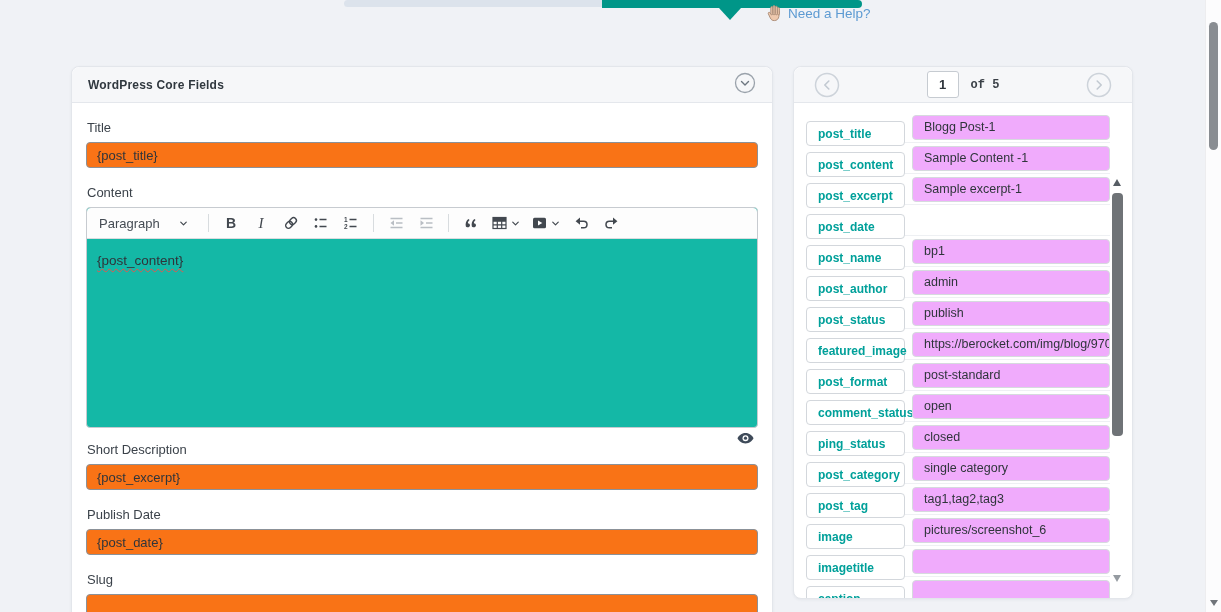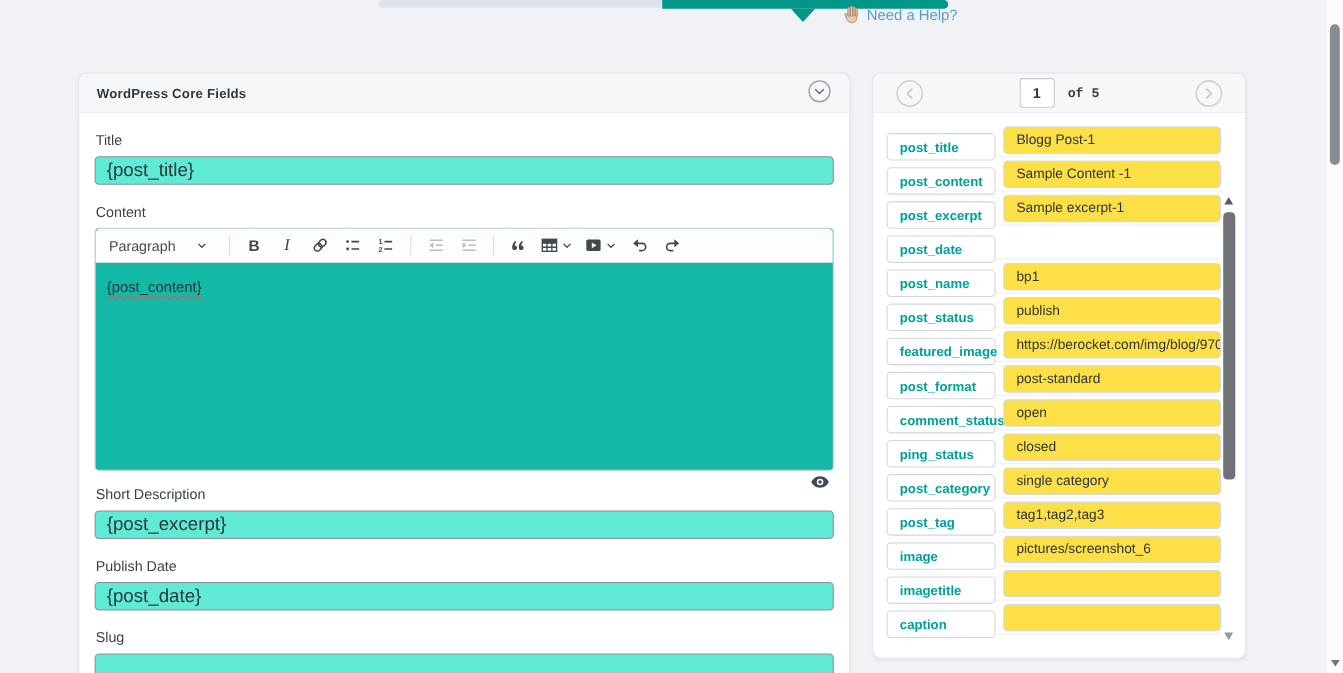--- a/index.html
+++ b/index.html
@@ -20,21 +20,21 @@
     box-shadow:0 1px 3px rgba(40,50,70,.06);}
   .card-header{height:35px;background:#f6f7f9;border-bottom:1px solid #e4e7ec;
     border-radius:8px 8px 0 0;display:flex;align-items:center;}
   #left-card{left:71px;top:66px;width:700px;height:600px;}
   #left-card .card-header{justify-content:space-between;padding:0 16px;}
   .card-title{font-size:12px;font-weight:600;color:#30383f;letter-spacing:.2px;}
   .collapse-btn{background:none;border:none;padding:0;cursor:pointer;display:flex;}
   .lc-body{padding:0 14px;}
   .flabel{font-size:13px;color:#3b424a;margin:17px 0 7px 1px;}
   .finput{display:block;width:100%;box-sizing:border-box;height:26px;border:1px solid #8b9198;
-    border-radius:4px;font-size:17px;color:#30353b;padding:0 10px;background:#5eead4;outline:none;
+    border-radius:4px;font-size:13px;color:#30353b;padding:0 10px;background:#f97316;outline:none;
     font-family:"Liberation Sans",sans-serif;}
   
   .editor{border:1px solid #c7cbd0;border-radius:4px;background:#14b8a6;}
   .etoolbar{height:30px;border-bottom:1px solid #dadddf;display:flex;align-items:center;
     padding:0 6px;background:#fdfdfd;border-radius:4px 4px 0 0;}
   .tdrop{display:flex;align-items:center;justify-content:space-between;width:102px;height:24px;
     background:none;border:none;font-size:13px;color:#454c54;padding:0 6px;margin-right:6px;cursor:pointer;
     font-family:"Liberation Sans",sans-serif;}
   .tsep{width:1px;height:18px;background:#d8dcdf;margin:0 7px;display:inline-block;}
   .tbtn{display:flex;align-items:center;justify-content:center;min-width:24px;height:24px;
@@ -56,21 +56,21 @@
   .pag-next{right:20px;}
   .pag-input{width:26px;height:23px;border:1px solid #c6cbd1;border-radius:3px;text-align:center;
     font-weight:bold;font-size:13px;color:#2f353b;outline:none;font-family:"Liberation Sans",sans-serif;}
   .pag-of{margin-left:12px;font-size:12px;font-weight:bold;color:#3a4047;font-family:Liberation Mono, monospace;}
   .rows{margin:0 22px 0 12px;padding-top:9px;}
   .prow{display:flex;align-items:center;height:31px;border-bottom:1px solid #eef0f3;box-sizing:border-box;}
   .pill{width:99px;min-width:99px;height:25px;box-sizing:border-box;border:1px solid #d3d7dc;border-radius:4px;
     background:#fff;display:flex;align-items:center;padding:0 11px;color:#00a09a;font-weight:bold;
     font-size:12px;cursor:grab;margin-top:13px;}
   .pval{flex:1;margin-left:7px;height:25px;box-sizing:border-box;border:1px solid #d6dade;border-radius:4px;
-    background:#fde047;display:flex;align-items:center;padding:0 11px;font-size:12.5px;color:#2f353b;
+    background:#f0abfc;display:flex;align-items:center;padding:0 11px;font-size:12.5px;color:#2f353b;
     white-space:nowrap;overflow:hidden;}
   
   .panel-scroll{position:absolute;right:9px;top:110px;bottom:14px;width:11px;}
   .ps-up{position:absolute;top:2px;left:1px;width:0;height:0;border-left:4.5px solid transparent;
     border-right:4.5px solid transparent;border-bottom:7px solid #565d64;}
   .ps-thumb{position:absolute;top:16px;left:0;width:11px;height:243px;background:#6f7377;border-radius:4px;}
   .ps-down{position:absolute;bottom:2px;left:1px;width:0;height:0;border-left:4.5px solid transparent;
     border-right:4.5px solid transparent;border-top:7px solid #959ba1;}
   
   .page-scroll{position:absolute;right:0;top:0;width:15px;height:612px;background:#fcfcfd;
@@ -298,20 +298,24 @@
         <div class="pval">Sample excerpt-1</div>
       </div>
       <div class="prow">
         <div class="pill">post_date</div>
       </div>
       <div class="prow">
         <div class="pill">post_name</div>
         <div class="pval">bp1</div>
       </div>
       <div class="prow">
+        <div class="pill">post_author</div>
+        <div class="pval">admin</div>
+      </div>
+      <div class="prow">
         <div class="pill">post_status</div>
         <div class="pval">publish</div>
       </div>
       <div class="prow">
         <div class="pill">featured_image</div>
         <div class="pval">https://berocket.com/img/blog/97001e</div>
       </div>
       <div class="prow">
         <div class="pill">post_format</div>
         <div class="pval">post-standard</div>

